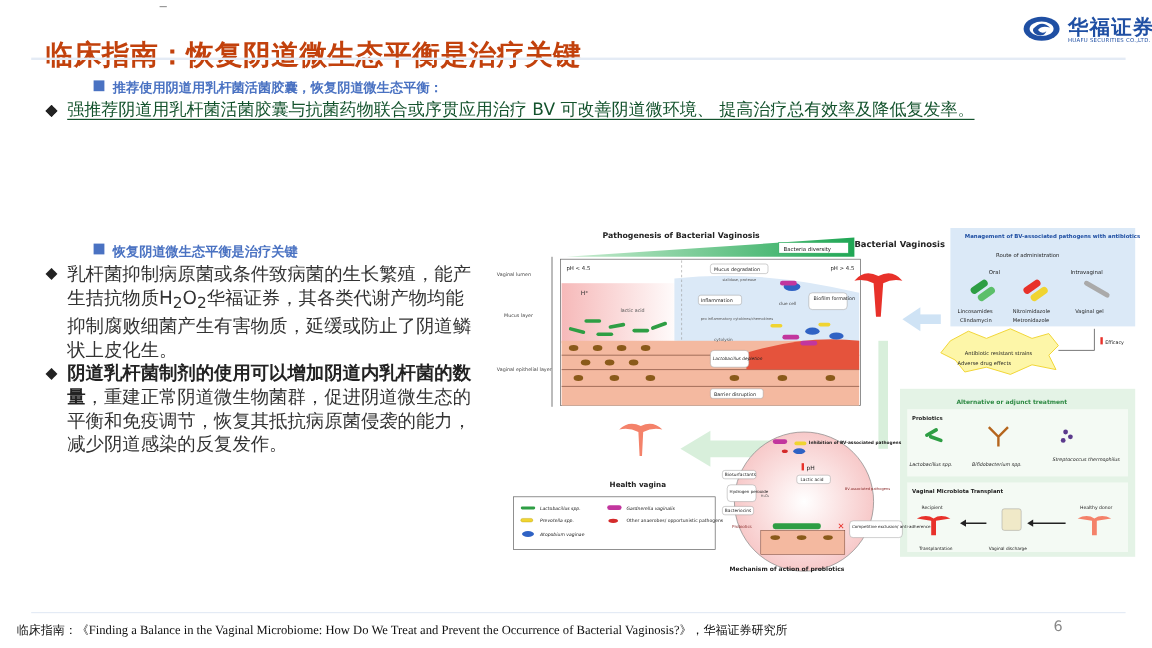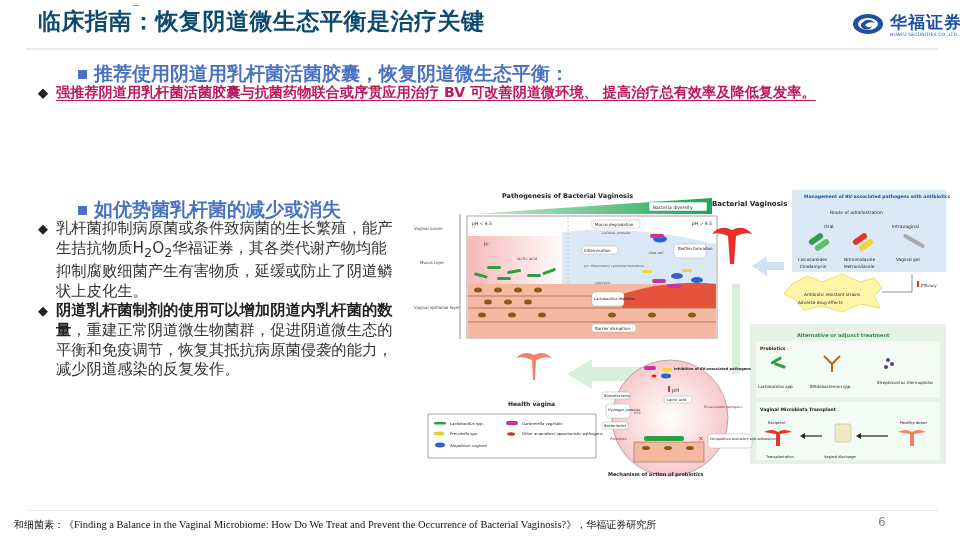--- a/index.html
+++ b/index.html
@@ -1,34 +1,34 @@
 <!DOCTYPE html>
 <html><head>
 <meta charset="utf-8">
 <style>
   * { box-sizing: border-box; margin: 0; padding: 0; }
   html, body { width: 960px; height: 540px; background: #ffffff; overflow: hidden; }
   body { position: relative; font-family: "DejaVu Sans", "Liberation Sans", sans-serif; color: #333; }
 
-  .title { position: absolute; left: 38px; top: 6px; font-size: 23px; font-weight: bold; color: #0c4a6e; letter-spacing: 0.5px; }
+  .title { position: absolute; left: 38px; top: 30px; font-size: 23px; font-weight: bold; color: #c2410c; letter-spacing: 0.5px; }
   .title-rule { position: absolute; left: 26px; right: 22px; top: 48px; height: 2px; background: #e4ebf5; }
   .tiny-mark { position: absolute; left: 133px; top: 5px; width: 6px; height: 1px; background: #999; }
 
   .logo { position: absolute; left: 852px; top: 10px; width: 120px; height: 30px; }
   .logo-mark { position: absolute; left: 0; top: 3px; width: 32px; height: 22px; }
   .logo-cn { position: absolute; left: 38px; top: 1px; font-size: 17px; font-weight: bold; color: #1f4fa3; font-family: "DejaVu Serif", "Liberation Serif", serif; letter-spacing: 1px; }
   .logo-en { position: absolute; left: 38px; top: 22px; font-size: 4.5px; color: #1f4fa3; letter-spacing: 0.2px; white-space: nowrap; }
 
   .section { position: absolute; }
-  .sec-head { font-size: 19px; font-weight: bold; color: #4a72c2; line-height: 19px; white-space: nowrap; padding-left: 40px; }
+  .sec-head { font-size: 11px; font-weight: bold; color: #4a72c2; line-height: 19px; white-space: nowrap; padding-left: 40px; }
   .sec-head .sq { display: inline-block; width: 9px; height: 9px; background: #4a72c2; margin-right: 7px; vertical-align: 1px; }
   .bullet { position: relative; padding-left: 18px; font-size: 14.2px; line-height: 19.6px; color: #333; }
   .bullet .dia { position: absolute; left: 0; top: 0; font-size: 13px; color: #222; }
   .bullet b { color: #222; }
-  .under { text-decoration: underline; text-decoration-thickness: 1px; text-underline-offset: 3px; font-weight: bold; color: #be185d; }
+  .under { text-decoration: underline; text-decoration-thickness: 1px; text-underline-offset: 3px; font-weight: normal; color: #14532d; }
 
   #s1 { left: 38px; top: 64px; width: 890px; }
   #s2 { left: 38px; top: 200px; width: 360px; }
   #s2 .bullet { font-size: 15.3px; line-height: 19.6px; }
 
   .figure { position: absolute; left: 412px; top: 184px; width: 540px; height: 300px; }
 
   .footer-rule { position: absolute; left: 26px; right: 22px; top: 510px; height: 1px; background: #e4ebf5; }
   .footer { position: absolute; left: 14px; top: 518px; font-size: 10px; color: #111; white-space: nowrap; }
   .footer .en { font-family: Liberation Serif, serif; font-size: 10.5px; }
@@ -58,21 +58,21 @@
   <div class="bullet">
     <span class="dia">◆</span>
   </div>
   <div class="bullet">
     <span class="dia">◆</span>
     <span class="under">强推荐阴道用乳杆菌活菌胶囊与抗菌药物联合或序贯应用治疗 BV 可改善阴道微环境、 提高治疗总有效率及降低复发率。</span>
   </div>
 </div>
 
 <div class="section" id="s2">
-  <div class="sec-head"><span class="sq"></span><span>如优势菌乳杆菌的减少或消失</span></div>
+  <div class="sec-head"><span class="sq"></span><span>恢复阴道微生态平衡是治疗关键</span></div>
   <div class="bullet">
     <span class="dia">◆</span>
     <span>乳杆菌抑制病原菌或条件致病菌的生长繁殖，能产生拮抗物质H</span><sub>2</sub><span>O</span><sub>2</sub><span>华福证券，其各类代谢产物均能抑制腐败细菌产生有害物质，延缓或防止了阴道鳞状上皮化生。</span>
   </div>
   <div class="bullet">
     <span class="dia">◆</span>
     <b>阴道乳杆菌制剂的使用可以增加阴道内乳杆菌的数量</b><span>，重建正常阴道微生物菌群，促进阴道微生态的平衡和免疫调节，恢复其抵抗病原菌侵袭的能力，减少阴道感染的反复发作。</span>
   </div>
 </div>
 
@@ -284,15 +284,15 @@
     <rect x="232" y="252" width="40" height="5" rx="2" fill="#2e9e44"></rect>
   </g>
   <text x="286" y="257" font-size="7" fill="#e8312a">✕</text>
   <rect x="296" y="250" width="44" height="14" fill="#fff" stroke="#999" stroke-width="0.4" rx="3"></rect>
   <text x="298" y="256" font-size="3.4" fill="#222">Competitive exclusion/ anti-adherence</text>
   <text x="196" y="292" font-size="5" font-weight="bold" fill="#222">Mechanism of action of probiotics</text>
 </svg>
 
 <div class="footer-rule"></div>
 <div class="footer">
-  <span>和细菌素：</span><span>《</span><span class="en">Finding a Balance in the Vaginal Microbiome: How Do We Treat and Prevent the Occurrence of Bacterial Vaginosis?</span><span>》，华福证券研究所</span>
+  <span>临床指南：</span><span>《</span><span class="en">Finding a Balance in the Vaginal Microbiome: How Do We Treat and Prevent the Occurrence of Bacterial Vaginosis?</span><span>》，华福证券研究所</span>
 </div>
 <div class="page-num">6</div>
 
 </body></html>

